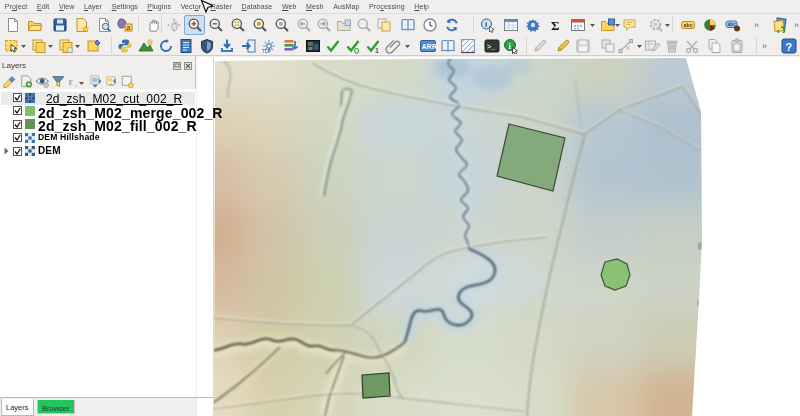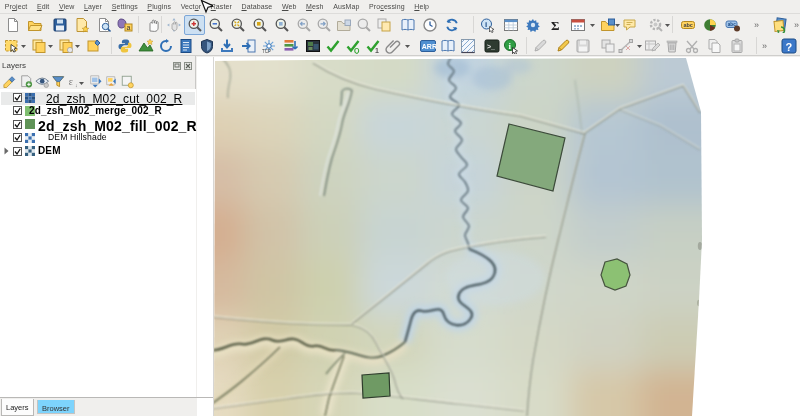--- a/index.html
+++ b/index.html
@@ -7,21 +7,21 @@
   border-bottom:1px solid #dddcda; font-size:7px; color:#4a4a48; padding-left:0; white-space:nowrap; }
 .mi { display:inline-block; padding:3px 4.8px 0 4.8px; letter-spacing:0.1px; }
 #tb { position:absolute; left:0; top:14px; width:800px; height:42px; border-bottom:1px solid #cfcecc; }
 #panel { position:absolute; left:0; top:56px; width:196px; height:341px;
   background:#f0efed; border-right:1px solid #c9c8c6; }
 .ptitle { position:absolute; left:2px; top:61px; font-size:8px; color:#3a3a3a; }
 #tabbar { position:absolute; left:0; top:398px; width:196px; height:18px; background:#f0efed; }
 #tabline { position:absolute; left:0; top:397px; width:213px; height:1px; background:#b9b8b6; }
 .tab { position:absolute; top:1px; font-size:7.5px; padding:3.5px 4px 0 4px; height:17px; color:#222; }
 .tab.on { background:#fcfcfc; border:1px solid #b9b8b6; border-top:none; }
-.tab.off { background:#7dd3fc; border:1px solid #c5c4c2; border-top:none; top:2px; height:14px; color:#333; }
+.tab.off { background:#22c55e; border:1px solid #c5c4c2; border-top:none; top:2px; height:14px; color:#333; }
 </style></head>
 <body>
 <div id="menubar"><span class="mi">Pr<u>o</u>ject</span><span class="mi"><u>E</u>dit</span><span class="mi"><u>V</u>iew</span><span class="mi"><u>L</u>ayer</span><span class="mi"><u>S</u>ettings</span><span class="mi"><u>P</u>lugins</span><span class="mi">Vect<u>o</u>r</span><span class="mi"><u>R</u>aster</span><span class="mi"><u>D</u>atabase</span><span class="mi"><u>W</u>eb</span><span class="mi"><u>M</u>esh</span><span class="mi">AusMap</span><span class="mi">Pro<u>c</u>essing</span><span class="mi"><u>H</u>elp</span></div>
 <div id="tb"></div>
 <div style="position:absolute;left:184px;top:15px;width:21px;height:20px;background:#cde0f2;border:1px solid #7da7d8;border-radius:2px"></div>
 <svg style="position:absolute;left:5px;top:17px;" width="16" height="16" viewBox="0 0 16 16">
     <path d="M3.5 1.5h6l3 3v10h-9z" fill="#fff" stroke="#8d8d8d"></path>
     <path d="M9.5 1.5v3h3" fill="none" stroke="#8d8d8d"></path>
   </svg>
 <svg style="position:absolute;left:27px;top:17px;" width="16" height="16" viewBox="0 0 16 16">
@@ -594,21 +594,21 @@
     <rect x="6.8" y="6.8" width="3.4" height="3.4" fill="#3a6fb0"></rect>
   </svg>
 <div style="position:absolute;left:46px;top:91.5px;font-size:12px;font-weight:normal;letter-spacing:0.15px;color:#000;text-decoration:underline;white-space:nowrap">2d_zsh_M02_cut_002_R</div>
 <svg style="position:absolute;left:13px;top:106.4px;" width="9" height="9" viewBox="0 0 9 9">
     <rect x="0.5" y="0.5" width="8" height="8" fill="#fff" stroke="#555"></rect>
     <path d="M2 4.5l2 2.5L7.2 2" fill="none" stroke="#111" stroke-width="1.3"></path>
   </svg>
 <svg style="position:absolute;left:25px;top:105.9px;" width="10" height="10" viewBox="0 0 10 10">
     <rect width="10" height="10" fill="#7fbf70"></rect>
   </svg>
-<div style="position:absolute;left:29px;top:104.9px;font-size:10px;font-weight:bold;letter-spacing:0.15px;color:#000;white-space:nowrap">2d_zsh_M02_merge_002_R</div>
+<div style="position:absolute;left:38px;top:104.9px;font-size:14px;font-weight:bold;letter-spacing:0.15px;color:#000;white-space:nowrap">2d_zsh_M02_merge_002_R</div>
 <svg style="position:absolute;left:13px;top:119.8px;" width="9" height="9" viewBox="0 0 9 9">
     <rect x="0.5" y="0.5" width="8" height="8" fill="#fff" stroke="#555"></rect>
     <path d="M2 4.5l2 2.5L7.2 2" fill="none" stroke="#111" stroke-width="1.3"></path>
   </svg>
 <svg style="position:absolute;left:25px;top:119.3px;" width="10" height="10" viewBox="0 0 10 10">
     <rect width="10" height="10" fill="#5f9357"></rect>
   </svg>
 <div style="position:absolute;left:38px;top:118.3px;font-size:14px;font-weight:bold;letter-spacing:0.15px;color:#000;white-space:nowrap">2d_zsh_M02_fill_002_R</div>
 <svg style="position:absolute;left:13px;top:133.2px;" width="9" height="9" viewBox="0 0 9 9">
     <rect x="0.5" y="0.5" width="8" height="8" fill="#fff" stroke="#555"></rect>
@@ -618,21 +618,21 @@
     <rect x="0.0" y="0.0" width="3.4" height="3.4" fill="#3a6fb0"></rect>
     <rect x="0.0" y="3.4" width="3.4" height="3.4" fill="#e8eef2"></rect>
     <rect x="0.0" y="6.8" width="3.4" height="3.4" fill="#3a6fb0"></rect>
     <rect x="3.4" y="0.0" width="3.4" height="3.4" fill="#e8eef2"></rect>
     <rect x="3.4" y="3.4" width="3.4" height="3.4" fill="#3a6fb0"></rect>
     <rect x="3.4" y="6.8" width="3.4" height="3.4" fill="#e8eef2"></rect>
     <rect x="6.8" y="0.0" width="3.4" height="3.4" fill="#3a6fb0"></rect>
     <rect x="6.8" y="3.4" width="3.4" height="3.4" fill="#e8eef2"></rect>
     <rect x="6.8" y="6.8" width="3.4" height="3.4" fill="#3a6fb0"></rect>
   </svg>
-<div style="position:absolute;left:48px;top:131.7px;font-size:8.6px;font-weight:normal;letter-spacing:0.15px;color:#000;white-space:nowrap">DEM Hillshade</div>
+<div style="position:absolute;left:38px;top:131.7px;font-size:8.6px;font-weight:bold;letter-spacing:0.15px;color:#000;white-space:nowrap">DEM Hillshade</div>
 <svg style="position:absolute;left:13px;top:146.6px;" width="9" height="9" viewBox="0 0 9 9">
     <rect x="0.5" y="0.5" width="8" height="8" fill="#fff" stroke="#555"></rect>
     <path d="M2 4.5l2 2.5L7.2 2" fill="none" stroke="#111" stroke-width="1.3"></path>
   </svg>
 <svg style="position:absolute;left:25px;top:146.1px;" width="10.2" height="10.2" viewBox="0 0 10.2 10.2">
     <rect x="0.0" y="0.0" width="3.4" height="3.4" fill="#35607f"></rect>
     <rect x="0.0" y="3.4" width="3.4" height="3.4" fill="#dfe8ee"></rect>
     <rect x="0.0" y="6.8" width="3.4" height="3.4" fill="#35607f"></rect>
     <rect x="3.4" y="0.0" width="3.4" height="3.4" fill="#dfe8ee"></rect>
     <rect x="3.4" y="3.4" width="3.4" height="3.4" fill="#35607f"></rect>

